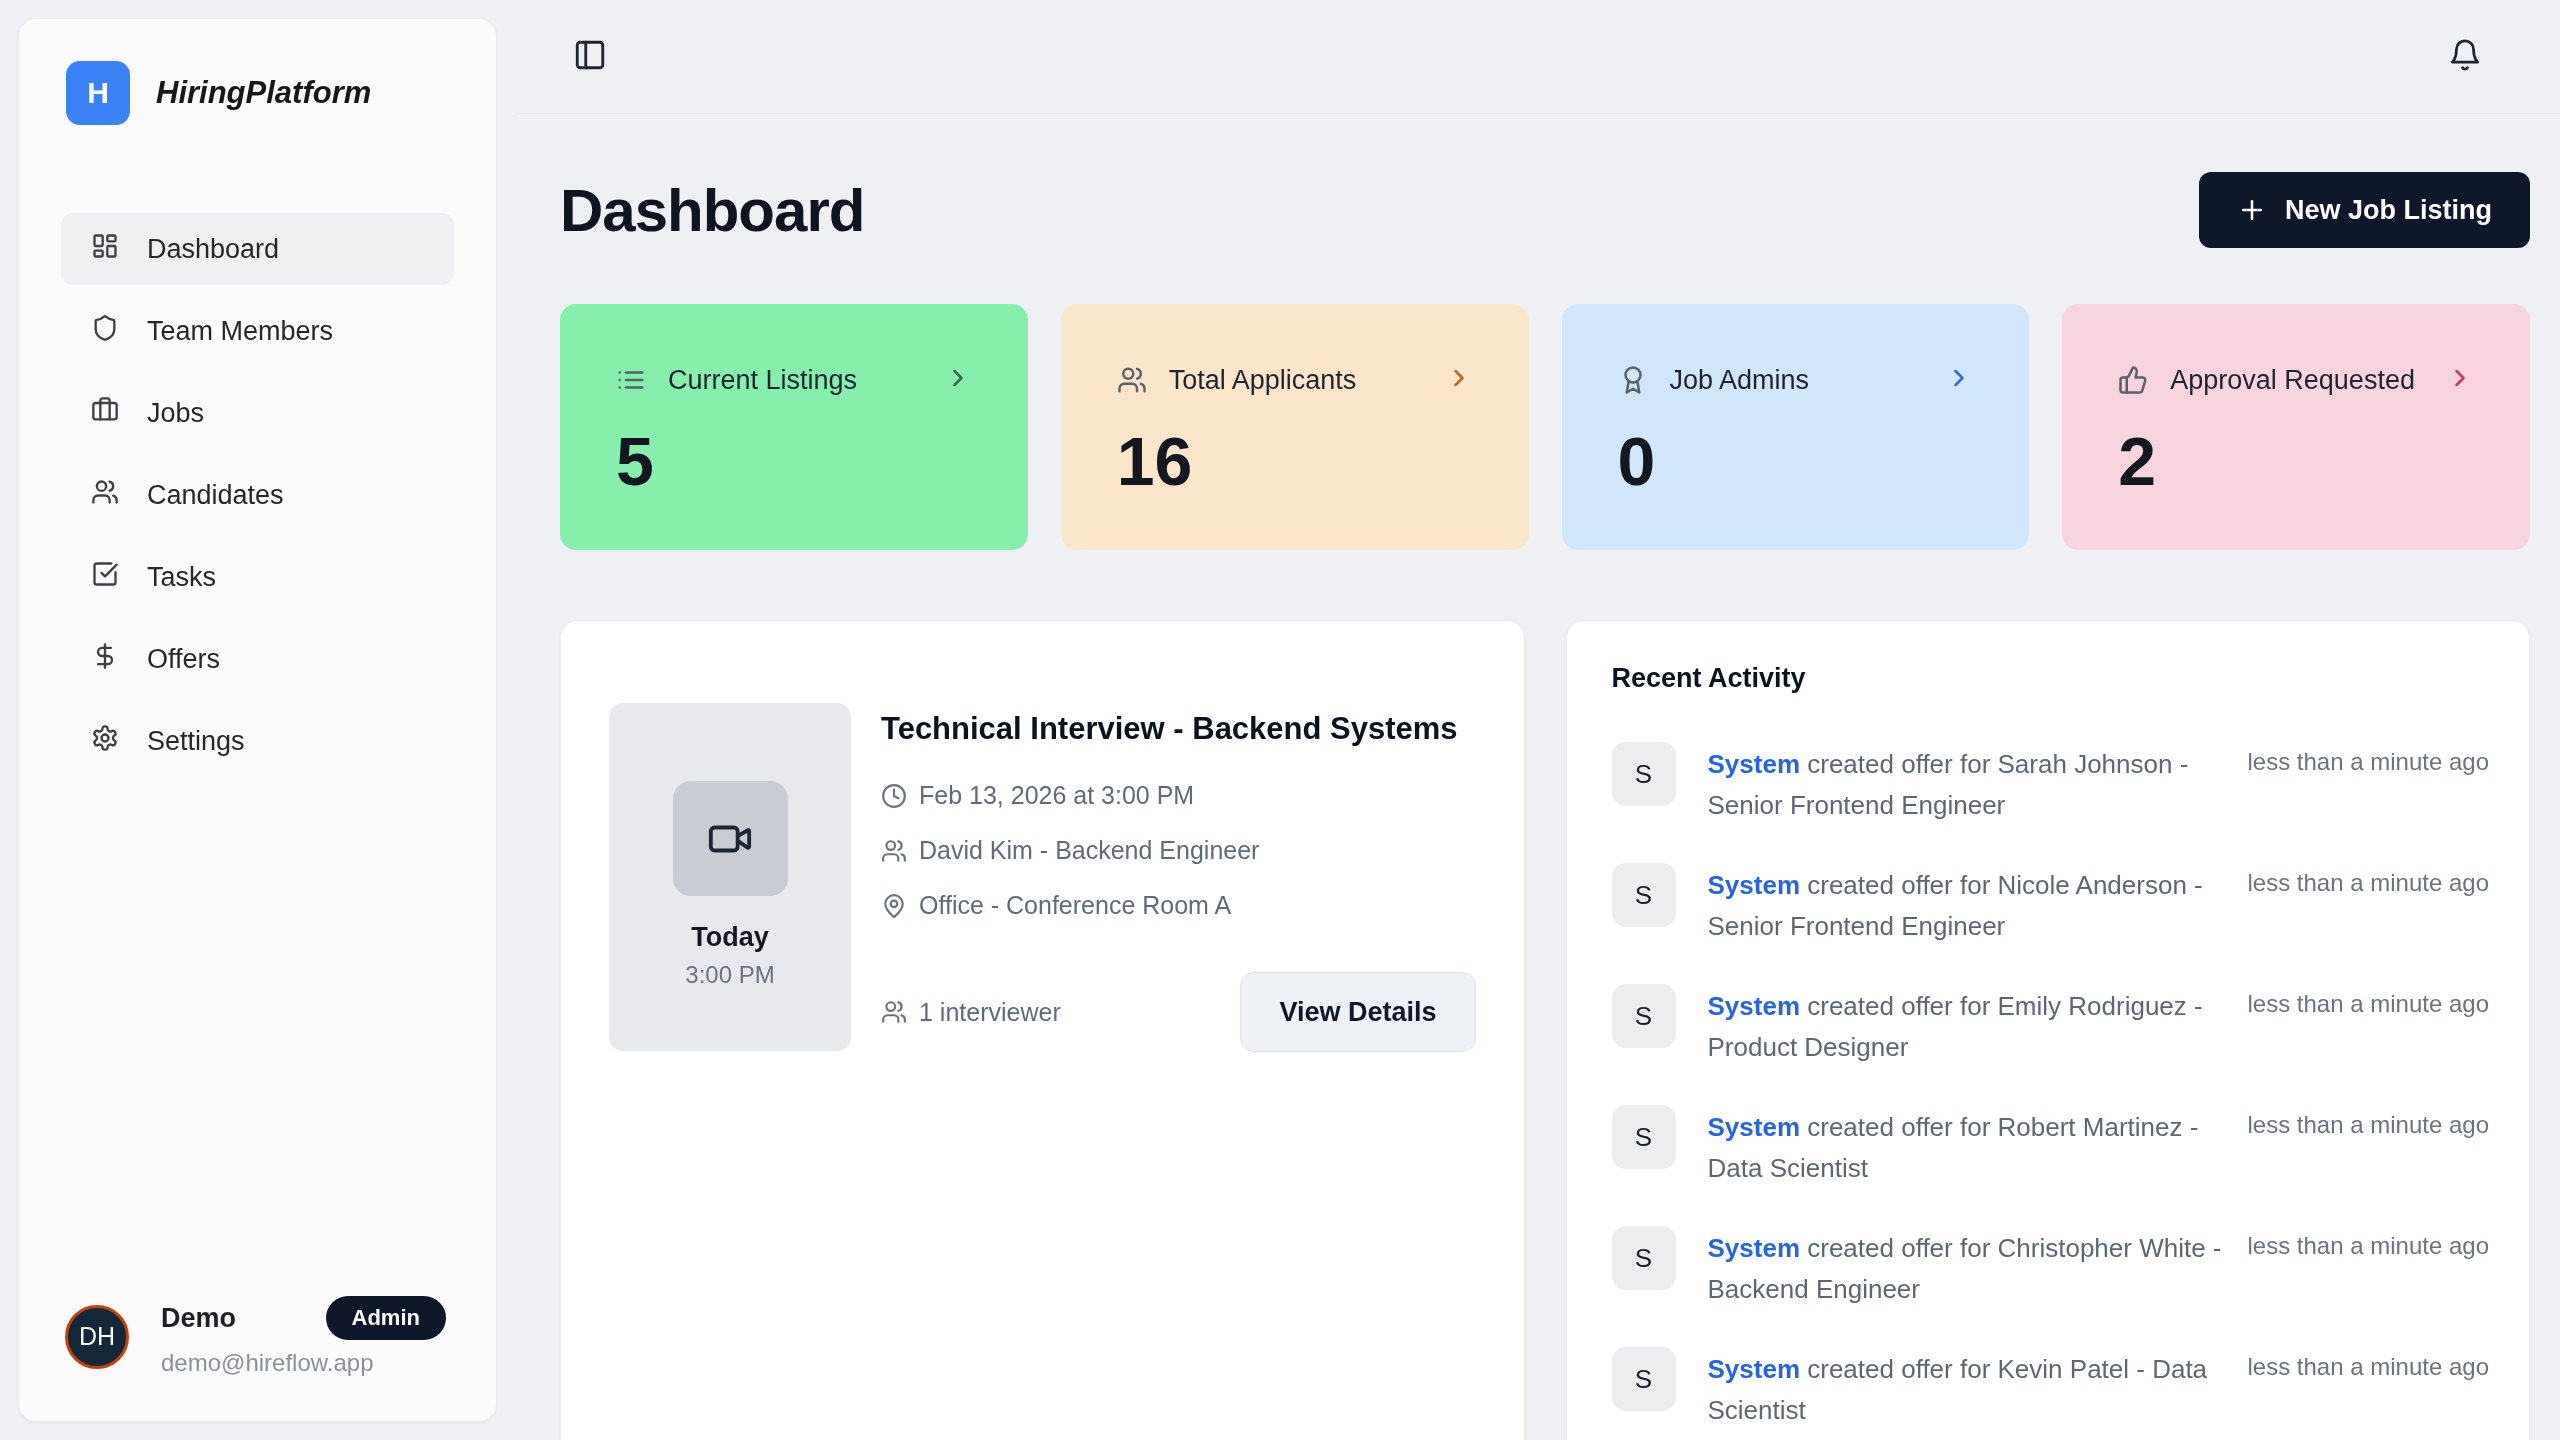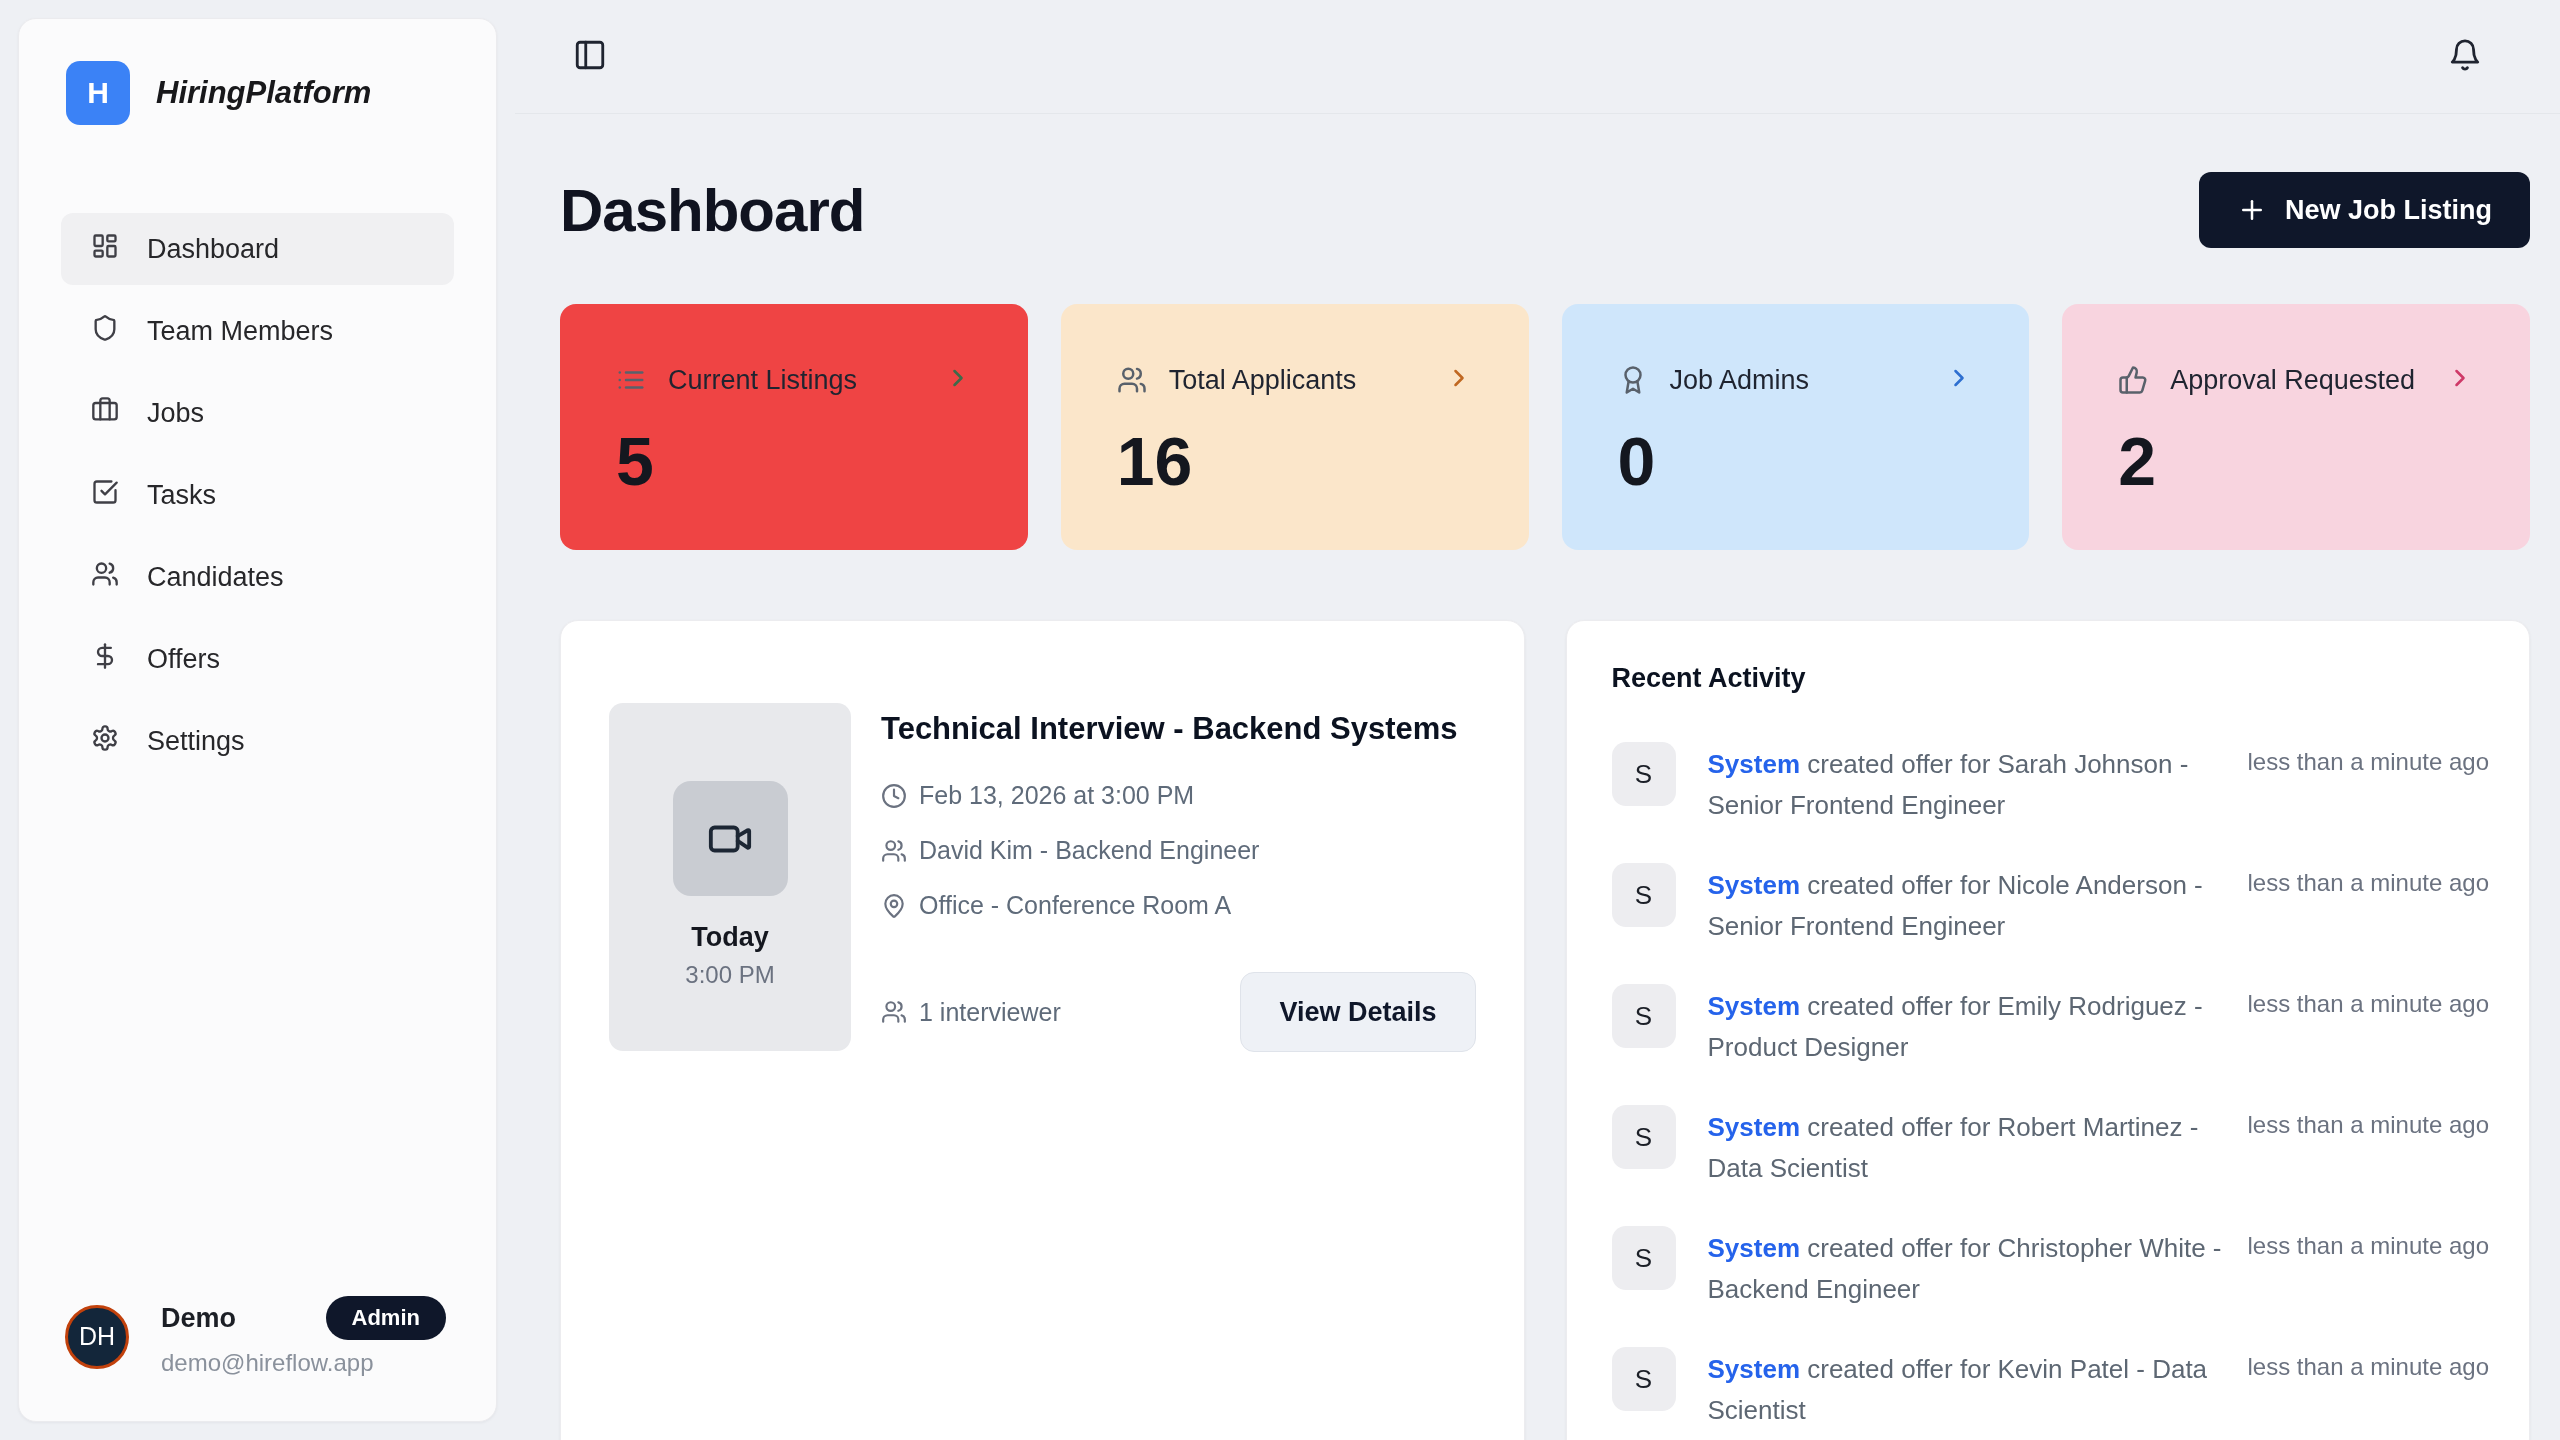--- a/index.html
+++ b/index.html
@@ -49,21 +49,21 @@
 
   
   .stats { margin-top:56px; display:grid; grid-template-columns:repeat(4,1fr); gap:33px; }
   .stat-card { height:246px; border-radius:16px; padding:60px 56px 0 56px; cursor:pointer; }
   .stat-head { display:flex; align-items:center; gap:22px; }
   .stat-head svg { width:30px; height:30px; stroke:#59616b; flex-shrink:0; }
   .stat-label { font-size:27px; font-weight:500; color:#1f2430; }
   .stat-chev { margin-left:auto; }
   .stat-chev svg { width:28px; height:28px; }
   .stat-value { font-size:68px; font-weight:800; color:#14171f; margin-top:26px; }
-  .stat-green  { background:#ef4444; } .stat-green  .stat-chev svg { stroke:#3d6a4a; }
+  .stat-green  { background:#86efac; } .stat-green  .stat-chev svg { stroke:#3d6a4a; }
   .stat-orange { background:#fbe6ca; } .stat-orange .stat-chev svg { stroke:#c06822; }
   .stat-blue   { background:#cfe6fb; } .stat-blue   .stat-chev svg { stroke:#2e6fd0; }
   .stat-pink   { background:#f8d4df; } .stat-pink   .stat-chev svg { stroke:#cf3968; }
 
   
   .bottom { margin-top:70px; display:grid; grid-template-columns:1fr 1fr; gap:41px; }
   .panel { background:#fff; border:1px solid #ececef; border-radius:18px;
     box-shadow:0 1px 3px rgba(16,24,40,.06); height:920px; overflow:hidden; }
   .panel-title { font-size:27px; font-weight:bold; color:#0b1220; }
 
@@ -135,36 +135,36 @@
         <svg viewBox="0 0 24 24" fill="none" stroke-width="2" stroke-linecap="round" stroke-linejoin="round">
             <path d="M16 20V4a2 2 0 0 0-2-2h-4a2 2 0 0 0-2 2v16"></path>
             <rect x="2" y="6" width="20" height="14" rx="2"></rect>
           </svg>
       </span>
       <span>Jobs</span>
     </div>
     <div class="nav-item">
       <span>
         <svg viewBox="0 0 24 24" fill="none" stroke-width="2" stroke-linecap="round" stroke-linejoin="round">
-            <path d="M21 10.5V19a2 2 0 0 1-2 2H5a2 2 0 0 1-2-2V5a2 2 0 0 1 2-2h12.5"></path>
-            <path d="m9 11 3 3L22 4"></path>
-          </svg>
-      </span>
-      <span>Tasks</span>
-    </div>
-    <div class="nav-item">
-      <span>
-        <svg viewBox="0 0 24 24" fill="none" stroke-width="2" stroke-linecap="round" stroke-linejoin="round">
             <path d="M16 21v-2a4 4 0 0 0-4-4H6a4 4 0 0 0-4 4v2"></path>
             <circle cx="9" cy="7" r="4"></circle>
             <path d="M22 21v-2a4 4 0 0 0-3-3.87"></path>
             <path d="M16 3.13a4 4 0 0 1 0 7.75"></path>
           </svg>
       </span>
       <span>Candidates</span>
+    </div>
+    <div class="nav-item">
+      <span>
+        <svg viewBox="0 0 24 24" fill="none" stroke-width="2" stroke-linecap="round" stroke-linejoin="round">
+            <path d="M21 10.5V19a2 2 0 0 1-2 2H5a2 2 0 0 1-2-2V5a2 2 0 0 1 2-2h12.5"></path>
+            <path d="m9 11 3 3L22 4"></path>
+          </svg>
+      </span>
+      <span>Tasks</span>
     </div>
     <div class="nav-item">
       <span>
         <svg viewBox="0 0 24 24" fill="none" stroke-width="2" stroke-linecap="round" stroke-linejoin="round">
             <line x1="12" y1="2" x2="12" y2="22"></line>
             <path d="M17 5H9.5a3.5 3.5 0 0 0 0 7h5a3.5 3.5 0 0 1 0 7H6"></path>
           </svg>
       </span>
       <span>Offers</span>
     </div>

